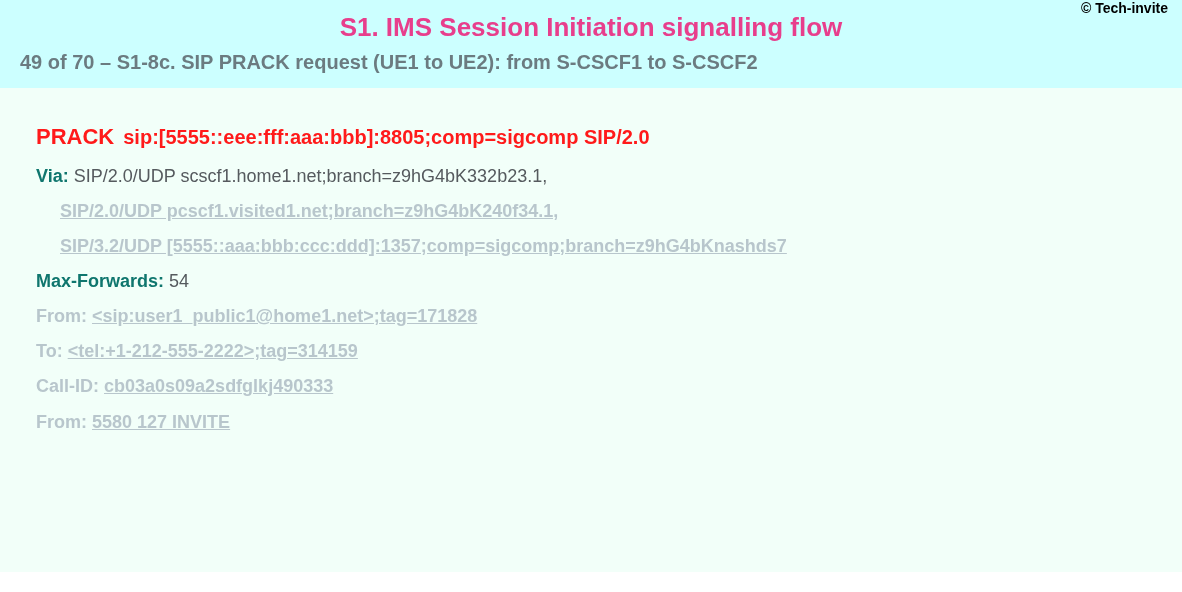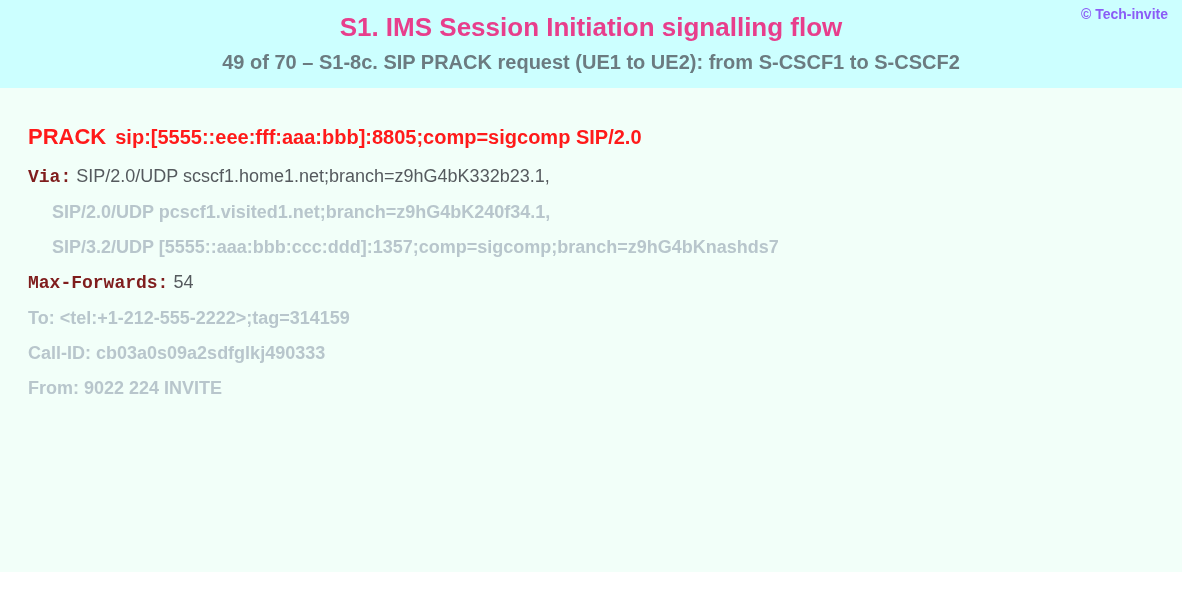--- a/index.html
+++ b/index.html
@@ -11,43 +11,42 @@
     background: #ffffff;
     overflow: hidden;
   }
   .header {
     background: #ccffff;
     padding: 12px 20px 14px 20px;
     position: relative;
   }
   .copyright {
     position: absolute;
-    top: 6px;
+    top: 0;
     right: 14px;
-    color: #8b5cf6;
+    color: #000000;
     font-size: 14px;
     font-weight: 600;
     margin-left: 8px;
   }
   .title {
     text-align: center;
     color: #e83e8c;
     font-size: 26px;
     font-weight: 700;
     margin-bottom: 8px;
   }
   .subtitle {
-    text-align: center;
     color: #6b7b80;
     font-size: 20px;
     font-weight: 600;
   }
   .body {
     background: #f2fff9;
-    padding: 28px 28px;
+    padding: 28px 36px;
     height: calc(592px - 108px);
     box-sizing: border-box;
   }
   .line {
     font-size: 18px;
     line-height: 1.95;
     font-weight: 600;
     white-space: nowrap;
   }
   .method {
@@ -55,35 +54,35 @@
     font-weight: 800;
     font-size: 22px;
     padding-right: 4px;
   }
   .request-uri {
     color: #ff1a1a;
     font-weight: 700;
     font-size: 20px;
   }
   .hdr-strong {
-    color: #7f1d1d;
+    color: #0f766e;
     font-weight: 700;
-    font-family: Liberation Mono, monospace;
   }
   .val-strong {
     color: #555a5e;
     font-weight: 400;
   }
   .hdr-dim {
     color: #b8c6cc;
     font-weight: 700;
   }
   .val-dim {
     color: #b8c6cc;
     font-weight: 700;
+    text-decoration: underline;
   }
   .indent {
     padding-left: 24px;
   }
 </style>
 </head>
 <body>
 
 <div class="header">
   <div class="copyright">© Tech-invite</div>
@@ -110,31 +109,35 @@
   <div class="line indent">
     <span class="val-dim">SIP/3.2/UDP [5555::aaa:bbb:ccc:ddd]:1357;comp=sigcomp;branch=z9hG4bKnashds7</span>
   </div>
 
   <div class="line">
     <span class="hdr-strong">Max-Forwards:</span>
     <span class="val-strong">54</span>
   </div>
 
 
+  <div class="line">
+    <span class="hdr-dim">From:</span>
+    <span class="val-dim">&lt;sip:user1_public1@home1.net&gt;;tag=171828</span>
+  </div>
 
   <div class="line">
     <span class="hdr-dim">To:</span>
     <span class="val-dim">&lt;tel:+1-212-555-2222&gt;;tag=314159</span>
   </div>
 
   <div class="line">
     <span class="hdr-dim">Call-ID:</span>
     <span class="val-dim">cb03a0s09a2sdfglkj490333</span>
   </div>
 
 
   <div class="line">
     <span class="hdr-dim">From:</span>
-    <span class="val-dim">9022 224 INVITE</span>
+    <span class="val-dim">5580 127 INVITE</span>
   </div>
 
 
 </div>
 
 </body></html>

